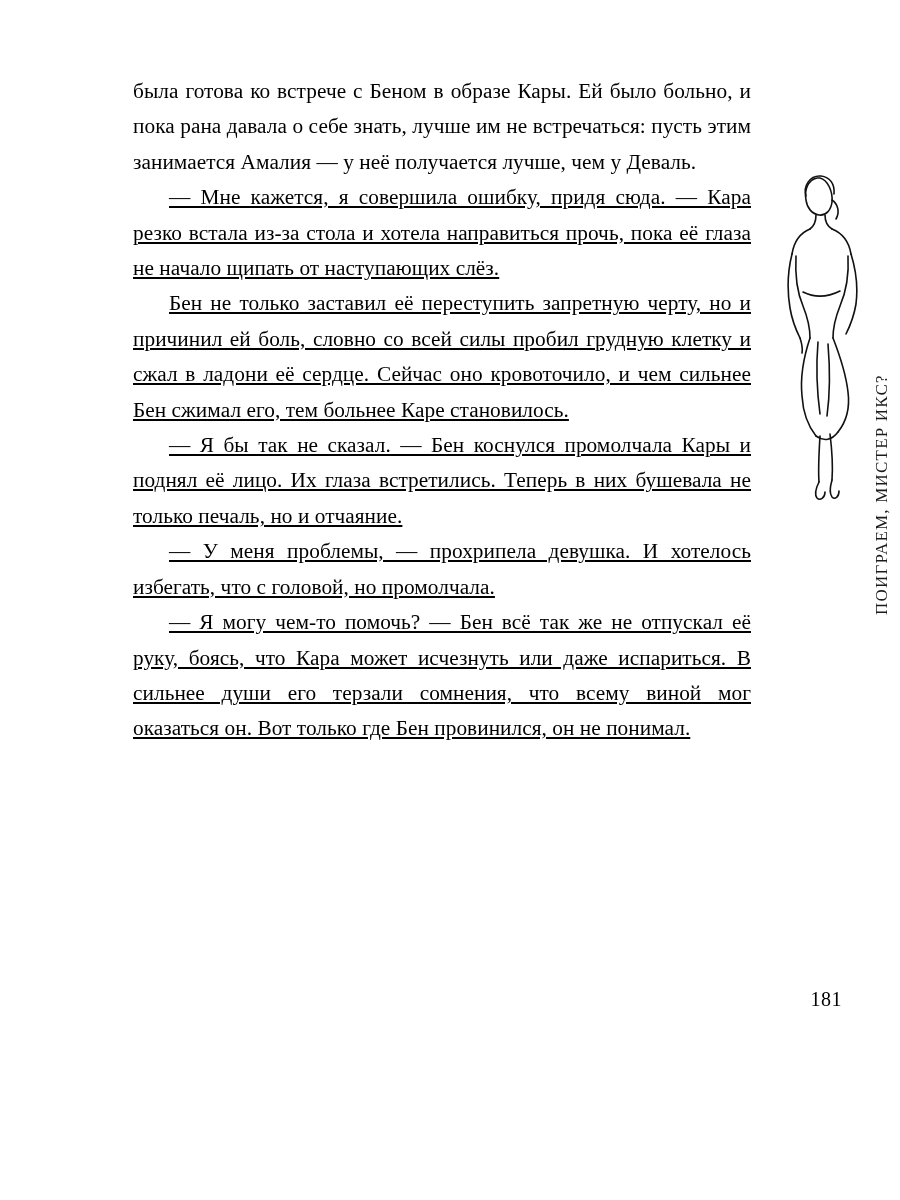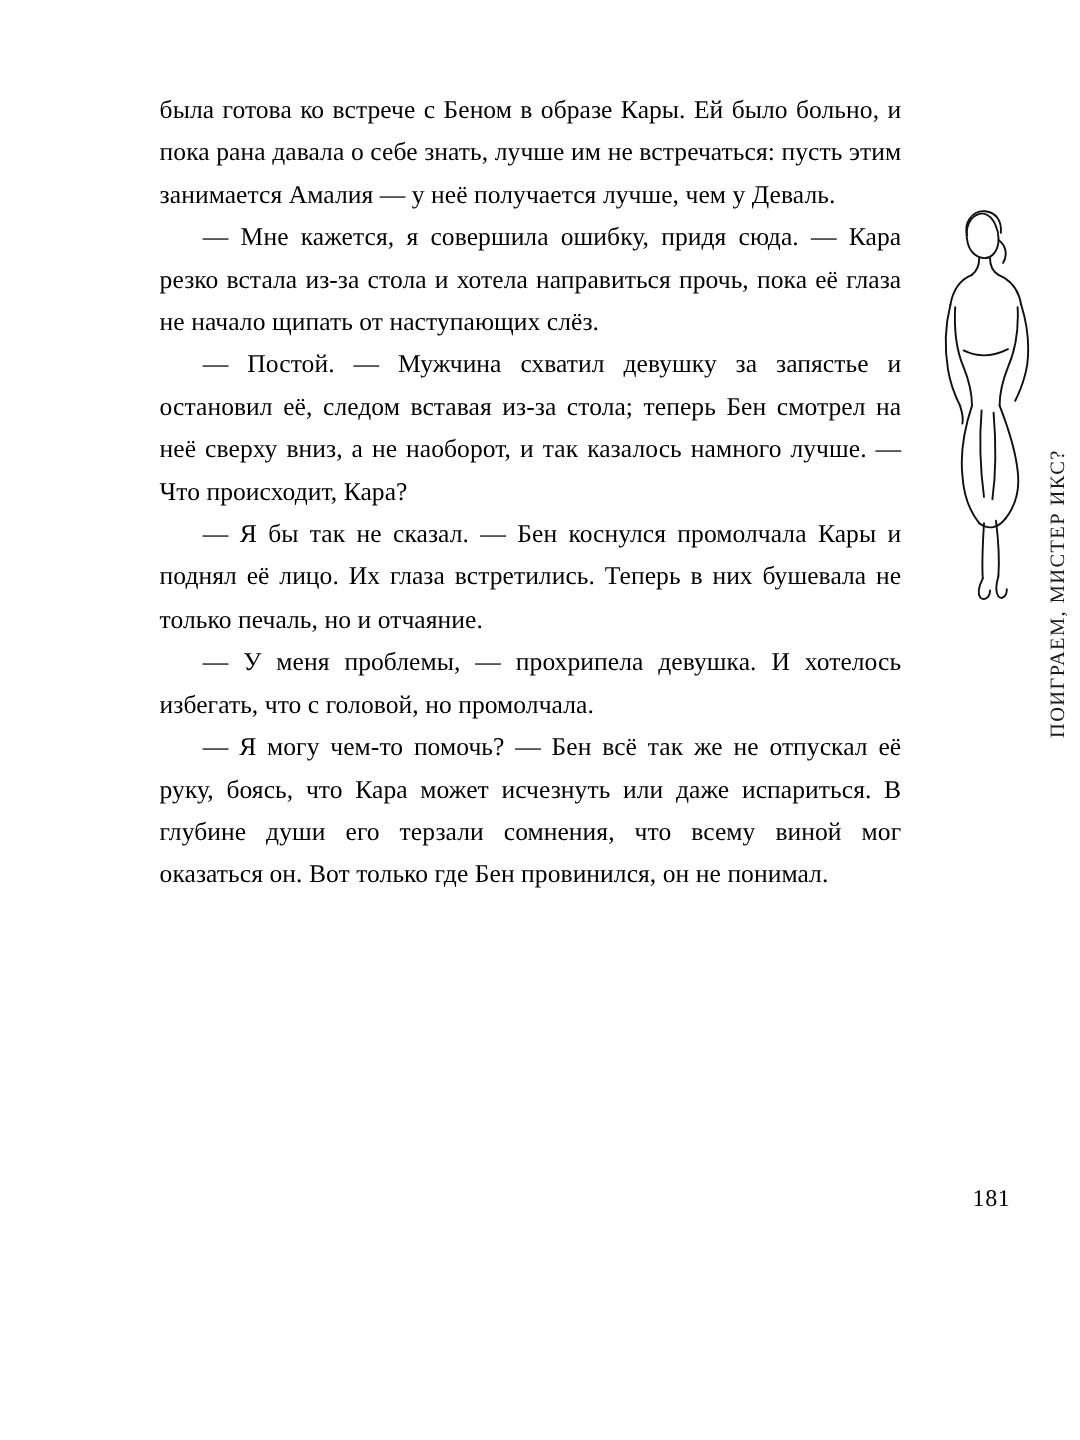--- a/index.html
+++ b/index.html
@@ -34,20 +34,21 @@
     margin: 0;
     font-size: 21.3px;
     line-height: 35.4px;
     text-align: justify;
     text-justify: inter-word;
     hyphens: manual;
     letter-spacing: 0.05px;
   }
   .para.indent {
     text-indent: 36px;
+    text-decoration: underline;
   }
 
   
   .running-title {
     position: absolute;
     right: 28px;
     top: 615px;
     transform-origin: right top;
     transform: rotate(90deg) translate(0, -100%);
     white-space: nowrap;
@@ -86,24 +87,24 @@
   }
 </style>
 </head>
 <body>
 
 <div class="page">
 
   <div class="text-column">
     <p class="para">была готова ко встрече с Беном в образе Кары. Ей было больно, и пока рана давала о себе знать, лучше им не встречаться: пусть этим занимается Амалия — у неё получается лучше, чем у Деваль.</p>
     <p class="para indent">— Мне кажется, я совершила ошибку, придя сюда. — Кара резко встала из-за стола и хотела направиться прочь, пока её глаза не начало щипать от наступающих слёз.</p>
-    <p class="para indent">— Постой. — Мужчина схватил девушку за запястье и остановил её, следом вставая из-за стола; теперь Бен смотрел на неё сверху вниз, а не наоборот, и так казалось намного лучше. — Что происходит, Кара?</p>
+    <p class="para indent">Бен не только заставил её переступить запретную черту, но и причинил ей боль, словно со всей силы пробил грудную клетку и сжал в ладони её сердце. Сейчас оно кровоточило, и чем сильнее Бен сжимал его, тем больнее Каре становилось.</p>
     <p class="para indent">— Я бы так не сказал. — Бен коснулся промолчала Кары и поднял её лицо. Их глаза встретились. Теперь в них бушевала не только печаль, но и отчаяние.</p>
     <p class="para indent">— У меня проблемы, — прохрипела девушка. И хотелось избегать, что с головой, но промолчала.</p>
-    <p class="para indent">— Я могу чем-то помочь? — Бен всё так же не отпускал её руку, боясь, что Кара может исчезнуть или даже испариться. В глубине души его терзали сомнения, что всему виной мог оказаться он. Вот только где Бен провинился, он не понимал.</p>
+    <p class="para indent">— Я могу чем-то помочь? — Бен всё так же не отпускал её руку, боясь, что Кара может исчезнуть или даже испариться. В сильнее души его терзали сомнения, что всему виной мог оказаться он. Вот только где Бен провинился, он не понимал.</p>
   </div>
 
   <div class="figure-deco">
     <svg viewBox="0 0 110 350" xmlns="http://www.w3.org/2000/svg" fill="none" stroke="#111111" stroke-width="1.6" stroke-linecap="round" stroke-linejoin="round">
 
       <path d="M47 8 C38 10 34 20 36 30 C37 38 42 44 49 45 C56 46 61 40 62 32 C63 22 58 10 50 8 Z"></path>
 
       <path d="M36 26 C33 16 40 5 51 6 C60 7 65 14 64 24"></path>
       <path d="M62 30 C68 34 70 42 66 49"></path>
 

